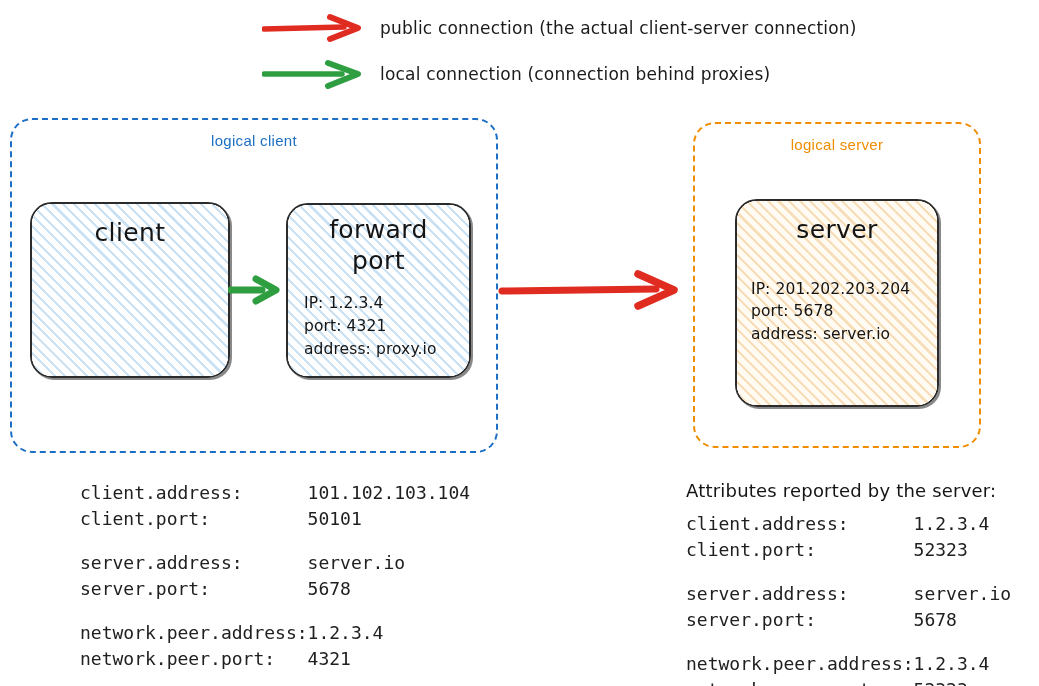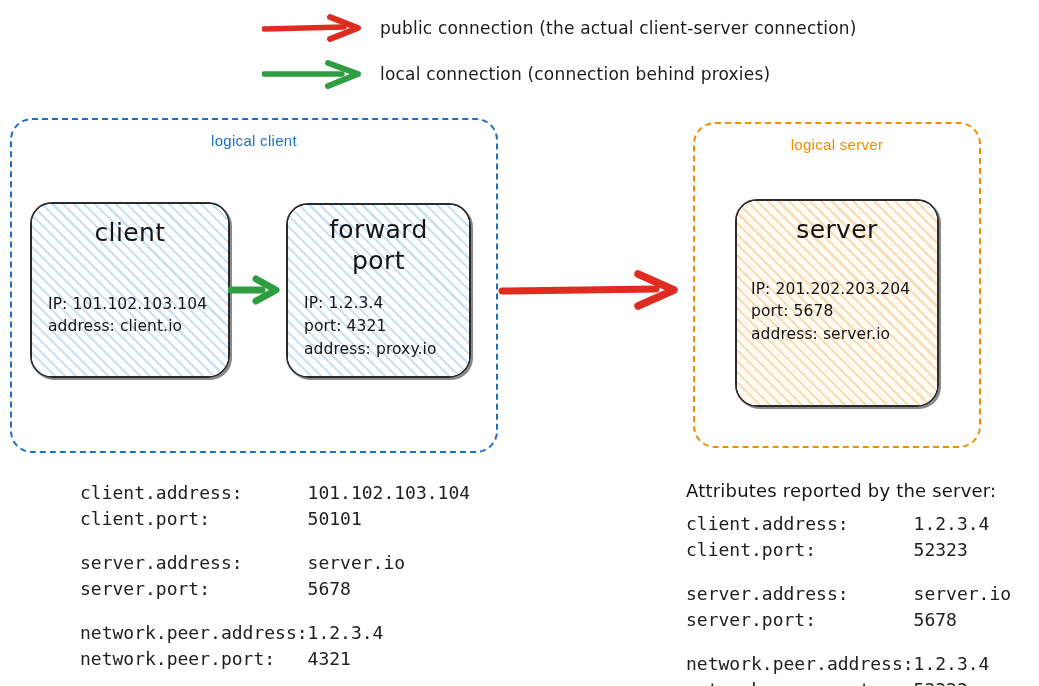--- a/index.html
+++ b/index.html
@@ -186,24 +186,20 @@
 </div>
 
 <div class="logical-group" id="group-server">
   <div class="group-label">logical server</div>
 </div>
 
 <div class="node-box" id="box-client">
   <div class="hatch hatch-blue"></div>
   <div class="node-content">
     <div class="node-title">client</div>
-    <div class="node-details">
-      <div>IP: 101.102.103.104</div>
-      <div>address: client.io</div>
-    </div>
   </div>
 </div>
 
 <div class="node-box" id="box-proxy">
   <div class="hatch hatch-blue"></div>
   <div class="node-content">
     <div class="node-title">
       <div>forward</div>
       <div>port</div>
     </div>

